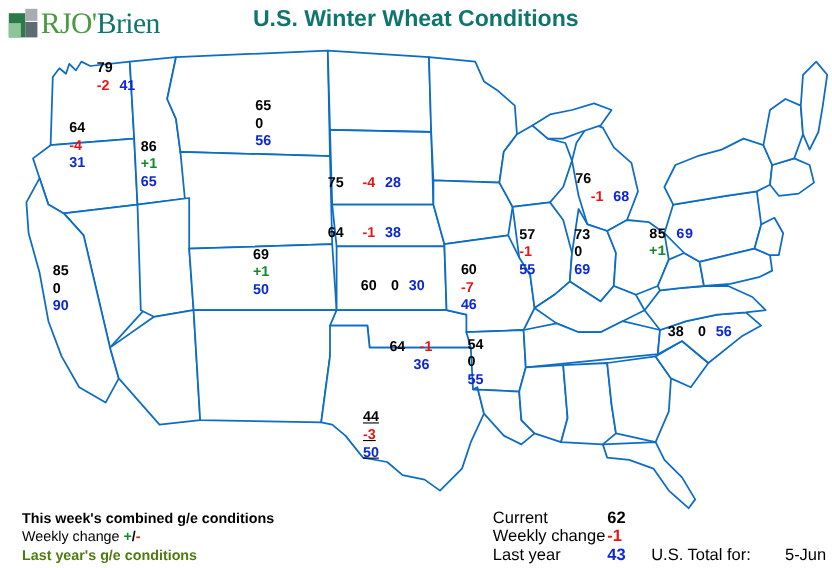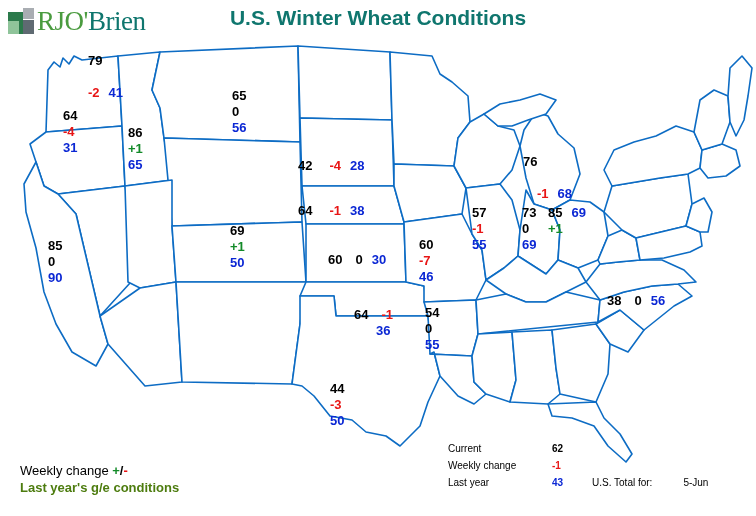--- a/index.html
+++ b/index.html
@@ -114,21 +114,21 @@
   }
   .state-label.stacked { text-align: left; }
   .state-label .cur   { color: #000000; display: block; }
   .state-label .chg   { display: block; margin-top: 3px; }
   .state-label .last  { color: #0b27d4; display: block; margin-top: 3px; }
   .chg.neg { color: #e81515; }
   .chg.pos { color: #128a28; }
   .chg.zero { color: #000000; }
   .state-label .inline-pair {
     display: block;
-    margin-top: 19px;
+    margin-top: 4px;
   }
   .state-label .inline-pair .chg,
   .state-label .inline-pair .last,
   .state-label .inline-pair .cur {
     display: inline;
     margin: 0;
   }
   .state-label .inline-all .cur,
   .state-label .inline-all .chg,
   .state-label .inline-all .last {
@@ -152,23 +152,23 @@
   #legend .l2 { font-weight: normal; color: #000000; }
   #legend .l2 .plus { color: #128a28; font-weight: bold; }
   #legend .l2 .slash { color: #000000; font-weight: bold; }
   #legend .l2 .minus { color: #e81515; font-weight: bold; }
   #legend .l3 { font-weight: bold; color: #4d7c0f; }
 
   
   #summary {
     position: absolute;
     left: 448px;
-    top: 440px;
+    top: 462px;
     font-family: "Liberation Sans", sans-serif;
-    font-size: 10px;
+    font-size: 15px;
     line-height: 17px;
   }
   #summary .row { white-space: nowrap; }
   #summary .lbl { display: inline-block; width: 104px; color: #000000; }
   #summary .val { font-weight: bold; display: inline-block; width: 40px; }
   #summary .val.cur { color: #000000; }
   #summary .val.chg { color: #e81515; }
   #summary .val.last { color: #0b27d4; }
   #summary .tot-lbl { color: #000000; }
   #summary .tot-date { display: inline-block; margin-left: 31px; color: #000000; }
@@ -316,21 +316,21 @@
   </div>
 
   <div class="state-label stacked" style="left:230px; top:190px;">
     <span class="cur">69</span>
     <span class="chg pos">+1</span>
     <span class="last">50</span>
   </div>
 
   <div class="state-label" style="left:298px; top:125px;">
     <span class="inline-all">
-      <span class="cur">42</span><span class="gap-lg"></span><span class="chg neg">-4</span><span class="gap-sm"></span><span class="last">28</span>
+      <span class="cur">75</span><span class="gap-lg"></span><span class="chg neg">-4</span><span class="gap-sm"></span><span class="last">28</span>
     </span>
   </div>
 
   <div class="state-label" style="left:298px; top:170px;">
     <span class="inline-all">
       <span class="cur">64</span><span class="gap-lg"></span><span class="chg neg">-1</span><span class="gap-sm"></span><span class="last">38</span>
     </span>
   </div>
 
   <div class="state-label" style="left:328px; top:219px;">
@@ -339,21 +339,21 @@
     </span>
   </div>
 
   <div class="state-label" style="left:354px; top:274px;">
     <span class="inline-all">
       <span class="cur">64</span><span class="gap-md"></span><span class="chg neg">-1</span>
     </span>
     <span class="last" style="margin-left:22px;">36</span>
   </div>
 
-  <div class="state-label stacked" style="left:330px; top:348px;">
+  <div class="state-label stacked" style="left:330px; top:338px;text-decoration:underline;">
     <span class="cur">44</span>
     <span class="chg neg">-3</span>
     <span class="last">50</span>
   </div>
 
   <div class="state-label stacked" style="left:419px; top:204px;">
     <span class="cur">60</span>
     <span class="chg neg">-7</span>
     <span class="last">46</span>
   </div>
@@ -369,21 +369,21 @@
     <span class="chg neg">-1</span>
     <span class="last">55</span>
   </div>
 
   <div class="state-label stacked" style="left:522px; top:172px;">
     <span class="cur">73</span>
     <span class="chg zero">0</span>
     <span class="last">69</span>
   </div>
 
-  <div class="state-label" style="left:548px; top:172px;">
+  <div class="state-label" style="left:590px; top:172px;font-family:Liberation Mono, monospace;">
     <span class="inline-all">
       <span class="cur">85</span><span class="gap-sm"></span><span class="last">69</span>
     </span>
     <span class="chg pos">+1</span>
   </div>
 
   <div class="state-label" style="left:523px; top:121px;">
     <span class="r cur">76</span>
     <span class="inline-pair" style="margin-left:14px;">
       <span class="chg neg">-1</span><span class="gap-sm"></span><span class="last">68</span>
@@ -391,20 +391,21 @@
   </div>
 
   <div class="state-label" style="left:607px; top:260px;">
     <span class="inline-all">
       <span class="cur">38</span><span class="gap-md"></span><span class="chg zero">0</span><span class="gap-sm"></span><span class="last">56</span>
     </span>
   </div>
 </div>
 
 <div id="legend">
+  <div class="l1">This week's combined g/e conditions</div>
   <div class="l2"><span>Weekly change </span><span class="plus">+</span><span class="slash">/</span><span class="minus">-</span></div>
   <div class="l3">Last year's g/e conditions</div>
 </div>
 
 <div id="summary">
   <div class="row">
     <span class="lbl">Current</span><span class="val cur">62</span>
   </div>
   <div class="row">
     <span class="lbl">Weekly change</span><span class="val chg">-1</span>

